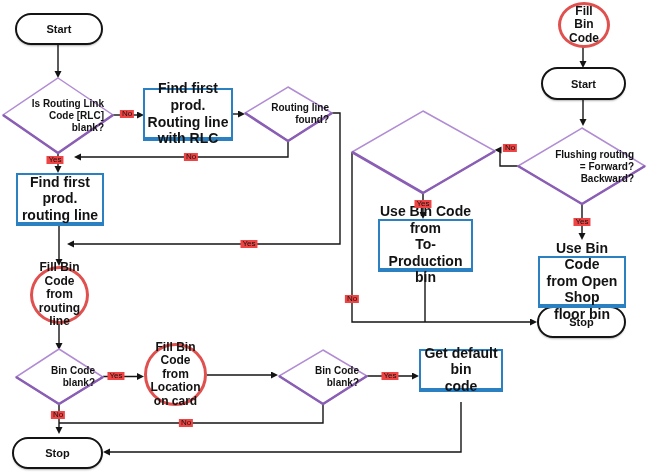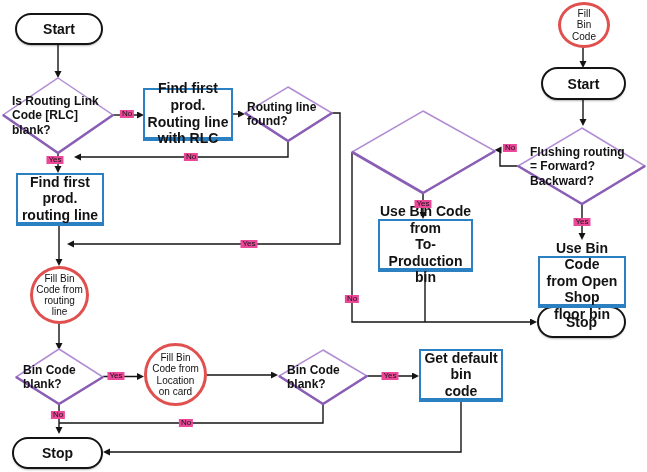--- a/index.html
+++ b/index.html
@@ -4,31 +4,31 @@
 <style>
   html,body{margin:0;padding:0;background:#fff;}
   .stage{
     position:relative;width:647px;height:472px;background:#fff;overflow:hidden;
     font-family:"Liberation Sans",sans-serif;color:#121212;
   }
   .stage svg.wires{position:absolute;left:0;top:0;}
   .node{position:absolute;display:flex;align-items:center;justify-content:center;
         text-align:center;box-sizing:border-box;background:#fff;}
   .node span{white-space:pre-line;display:block;}
-  .term{border:2px solid #141414;border-radius:17px;font-weight:bold;font-size:14px;
+  .term{border:2px solid #141414;border-radius:17px;font-weight:bold;font-size:11px;
         box-shadow:0 2px 2px -1px rgba(0,0,0,.3);}
   .proc{border:2px solid #2b80c2;border-bottom-width:4px;font-weight:bold;
         font-size:14px;line-height:1.18;}
-  .circ{border:3px solid #e0504e;border-radius:50%;font-weight:normal;font-size:10px;
+  .circ{border:3px solid #e0504e;border-radius:50%;font-weight:bold;font-size:12px;
         line-height:1.12;}
-  .dlabel{position:absolute;transform:translate(-50%,-50%);text-align:left;
-        font-weight:bold;font-size:12px;line-height:1.2;}
+  .dlabel{position:absolute;transform:translate(-50%,-50%);text-align:right;
+        font-weight:bold;font-size:10px;line-height:1.2;}
   .dlabel span{white-space:pre-line;}
   .elabel{position:absolute;transform:translate(-50%,-50%);font-size:8px;
-        background:#ec4899;padding:0 2px;line-height:1;}
+        background:#ef4444;padding:0 2px;line-height:1;}
 </style>
 </head>
 <body>
 
 <div class="stage">
 
   <svg class="wires" width="647" height="472" viewBox="0 0 647 472">
     <defs>
       <marker id="arw" markerWidth="8" markerHeight="8" refX="2" refY="3.5" orient="auto" markerUnits="userSpaceOnUse">
         <path d="M0,0 L7,3.5 L0,7 z" fill="#141414"></path>
@@ -103,21 +103,21 @@
 
   <div class="node proc" style="left:143px;top:88px;width:90px;height:53px">
     <span>Find first prod.
 Routing line
 with RLC</span>
   </div>
   <div class="node proc" style="left:16px;top:173px;width:88px;height:53px">
     <span>Find first prod.
 routing line</span>
   </div>
-  <div class="node proc" style="left:419px;top:349px;width:84px;height:53px">
+  <div class="node proc" style="left:419px;top:349px;width:84px;height:43px">
     <span>Get default bin
 code</span>
   </div>
   <div class="node proc" style="left:378px;top:219px;width:95px;height:53px">
     <span>Use Bin Code from
 To-Production bin</span>
   </div>
   <div class="node proc" style="left:538px;top:256px;width:88px;height:52px">
     <span>Use Bin Code
 from Open Shop

